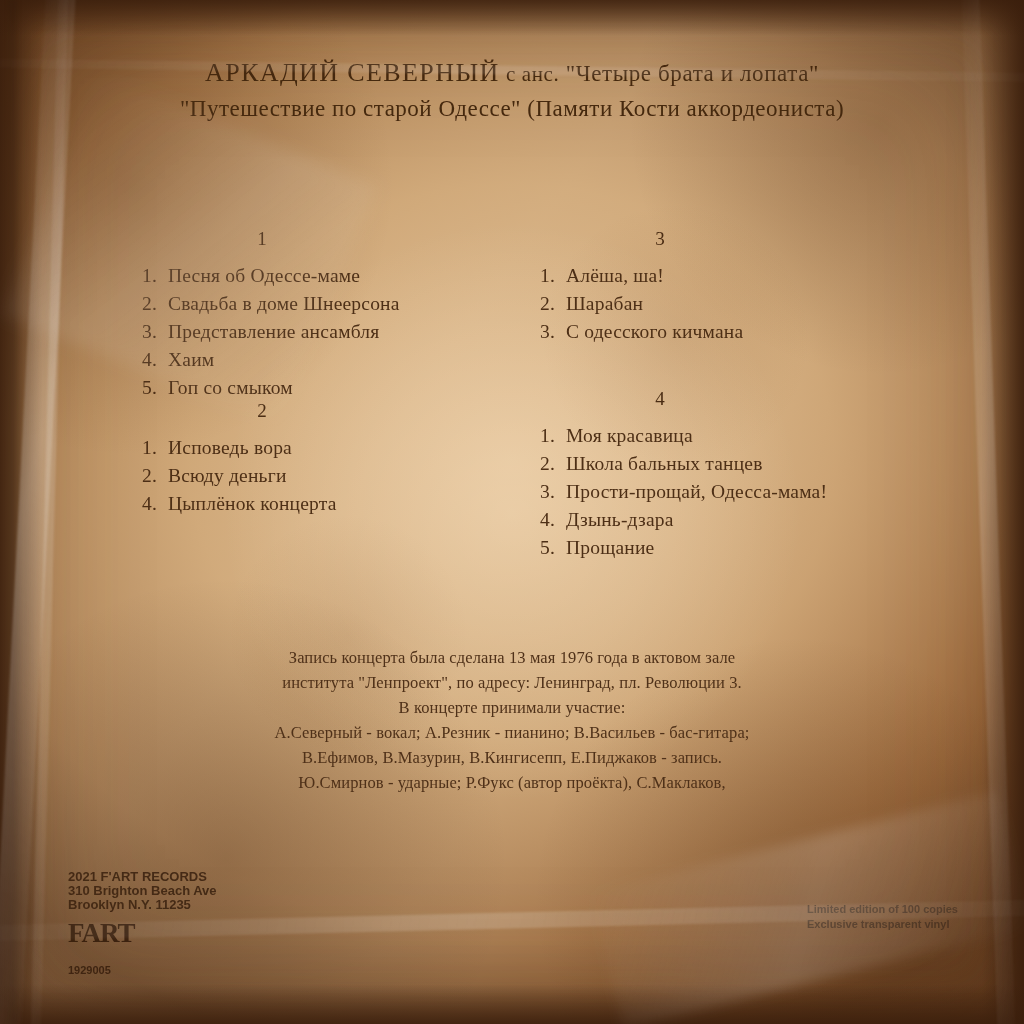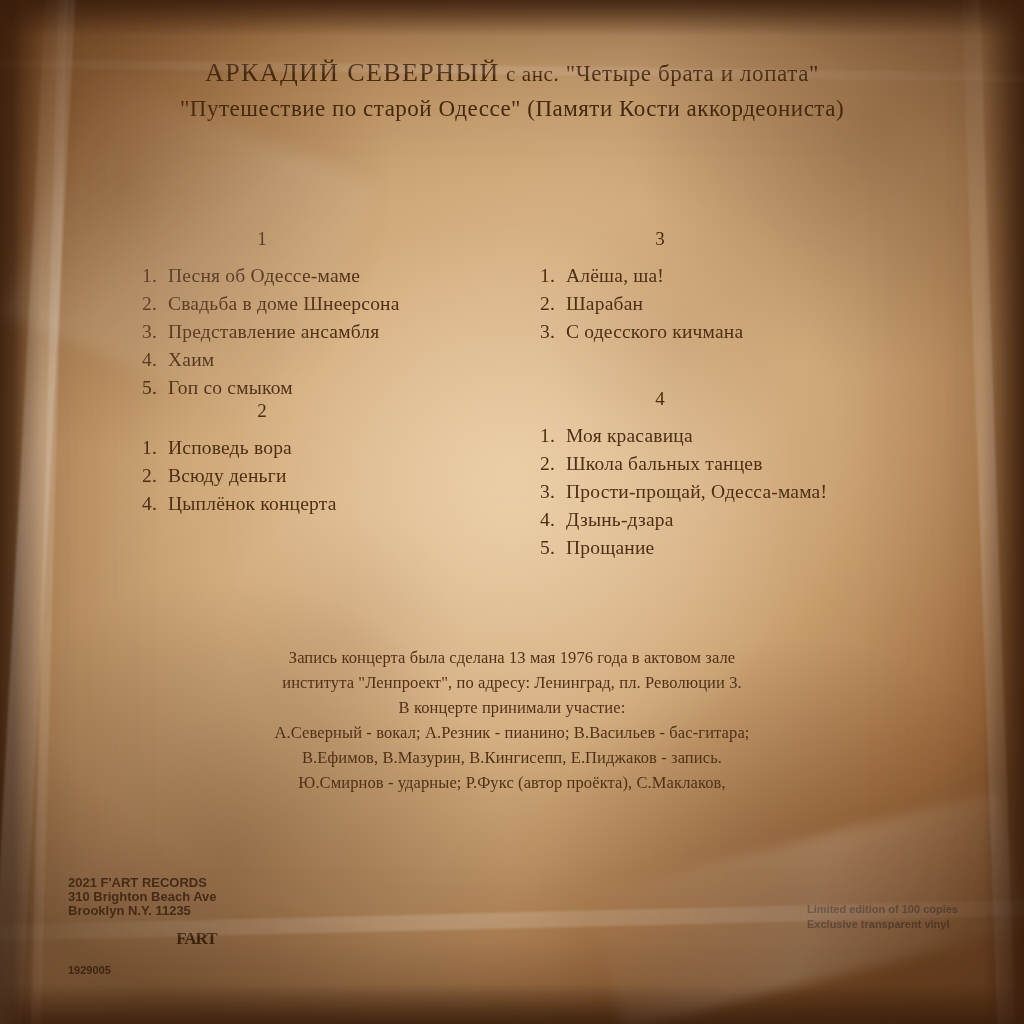--- a/index.html
+++ b/index.html
@@ -170,33 +170,32 @@
     font-family: "Liberation Sans", sans-serif;
     font-size: 13px;
     line-height: 14px;
     color: #3e2512;
     font-weight: bold;
     opacity: .9;
   }
   #logo {
     margin-top: 6px;
     font-family: "Liberation Serif", serif;
-    font-size: 17px;
+    font-size: 27px;
     letter-spacing: -1px;
     color: #3b220f;
     font-weight: bold;
     line-height: 30px;
-    text-align: right;
   }
   #catno {
     font-family: "Liberation Sans", sans-serif;
     font-size: 11px;
     color: #3e2512;
     font-weight: bold;
-    margin-top: 10px;
+    margin-top: 16px;
   }
   #label-right {
     position: absolute;
     right: 66px;
     bottom: 92px;
     text-align: left;
   }
   #label-right .lbl-small { font-size: 11px; line-height: 15px; }
 
   .shadow-edge {

